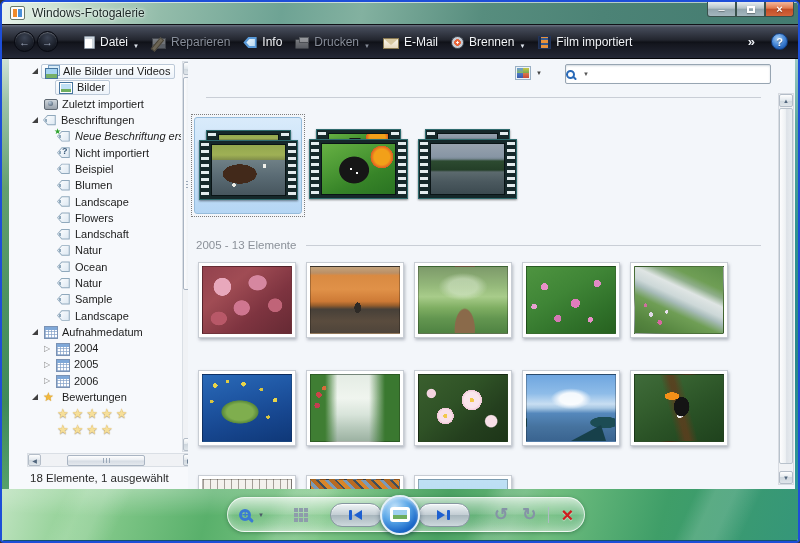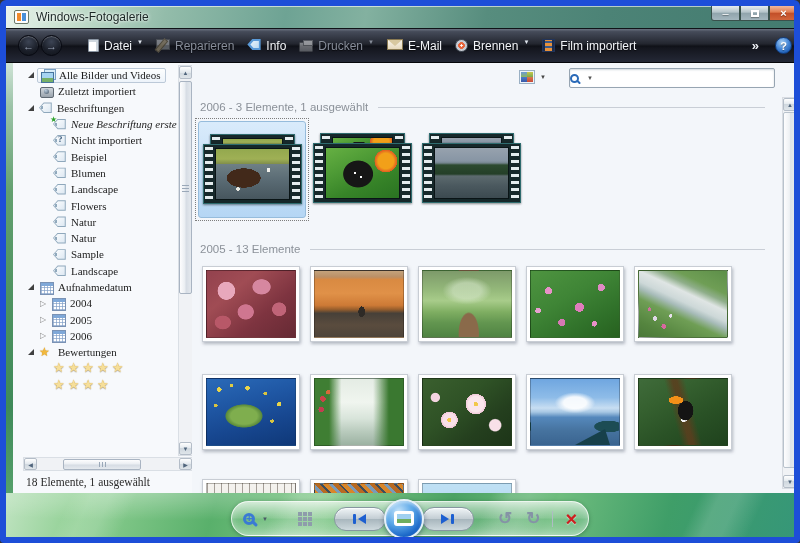--- a/index.html
+++ b/index.html
@@ -1,20 +1,20 @@
 <!DOCTYPE html>
 <html><head>
 <meta charset="utf-8">
 <style>
   * { margin:0; padding:0; box-sizing:border-box; }
   html,body { background:#333; }
   body { font-family:"Liberation Sans", sans-serif; }
   .window {
     position:relative; width:800px; height:543px; overflow:hidden;
-    border:6px solid #1d4ed8; border-radius:6px 6px 4px 4px;
+    border:2px solid #1d4ed8; border-radius:6px 6px 4px 4px;
     background:#f6f8fc;
   }
   
   .titlebar {
     position:absolute; left:0; top:0; width:800px; height:22px;
     background:linear-gradient(100deg,#eaf4ec 0%,#c6dfce 8%,#93bcaa 20%,#6ea394 35%,#83b1a0 45%,#578d7e 60%,#4c postpone 0,#4c8376 75%,#437b70 100%);
     background:linear-gradient(100deg,#eaf4ec 0%,#c6dfce 8%,#93bcaa 20%,#6ea394 35%,#83b1a0 45%,#578d7e 60%,#4c8376 75%,#437b70 100%);
     box-shadow:inset 0 1px 0 rgba(255,255,255,.6);
   }
   .title-icon { position:absolute; left:8px; top:4px; width:15px; height:14px;
@@ -37,21 +37,21 @@
     background:linear-gradient(#6a7180 0%,#454b59 8%,#23262f 45%,#0f1117 52%,#14161e 58%,#242836 100%);
     border-top:1px solid #101318; border-bottom:1px solid #05060a;
     display:flex; align-items:center; color:#f2f4f8; font-size:12px;
   }
   .nav-circles { display:flex; margin-left:12px; margin-right:26px; }
   .nav-c { width:21px; height:21px; border-radius:50%;
     background:radial-gradient(circle at 50% 30%,#3c4454,#1a1e28 60%,#10131a);
     border:1px solid #060810; box-shadow:inset 0 1px 1px rgba(255,255,255,.28);
     color:#9aa4b6; font-size:11px; display:flex; align-items:center; justify-content:center; }
   .nav-c + .nav-c { margin-left:2px; }
-  .tbtn { display:flex; align-items:flex-start; margin-right:13px; cursor:default; }
+  .tbtn { display:flex; align-items:flex-end; margin-right:13px; cursor:default; }
   .tbtn .tlabel { margin-left:5px; text-shadow:0 1px 1px rgba(0,0,0,.6); }
   .tbtn .tcaret { margin-left:5px; font-size:6px; color:#dfe4ec; }
   .tbtn.disabled .tlabel, .tbtn.disabled .tcaret { color:#878d99; }
   .tbtn.disabled .ticon { opacity:.55; filter:grayscale(60%); }
   .ticon { width:15px; height:13px; position:relative; flex:none; }
   .ti-file { width:11px; height:13px; background:#fff; border:1px solid #8a95a2; border-radius:1px;
     box-shadow:inset -2px 2px 0 rgba(160,175,190,.5); }
   .ti-repair { width:14px; height:11px; background:linear-gradient(#b8c2cc 55%,#8a98a6 55%); border:1px solid #5a646e; }
   .ti-repair::after{content:""; position:absolute; left:2px; top:-2px; width:3px; height:13px; background:#c8a24a; transform:rotate(40deg); border:1px solid #7a6020;}
   .ti-info { width:14px; height:12px; background:#5a9ad8; clip-path:polygon(0 50%,35% 5%,95% 5%,95% 95%,35% 95%); }
@@ -70,21 +70,21 @@
     background:radial-gradient(circle at 40% 30%,#a8d0f4,#4a8ad8 45%,#1c5cb4 80%);
     border:1px solid #123e80; color:#fff; font-size:11px; font-weight:bold;
     display:flex; align-items:center; justify-content:center; text-shadow:0 1px 1px rgba(0,0,0,.4); }
   
   .body { position:absolute; left:7px; top:57px; width:786px; height:430px; background:#f7f9fc; }
   .edge-l { position:absolute; left:0; top:57px; width:7px; height:430px;
     background:linear-gradient(180deg,#cfe3d6 0%,#9cc3a8 10%,#63a06f 30%,#4e9361 55%,#3f8a59 80%,#55a06b 100%); }
   .edge-r { position:absolute; right:0; top:57px; width:7px; height:430px;
     background:linear-gradient(180deg,#9ccac4 0%,#5aa89e 15%,#2f9390 40%,#27888a 70%,#2f9897 100%); }
   
-  .sidebar { position:absolute; left:8px; top:0; width:179px; height:316px; font-size:11px; color:#1c1c1c;font-family:Liberation Serif, serif; }
+  .sidebar { position:absolute; left:16px; top:0; width:179px; height:316px; font-size:11px; color:#1c1c1c; }
   .tree { position:absolute; left:0; top:4px; width:156px; height:390px; overflow:hidden; }
   .trow { height:16.3px; display:flex; align-items:center; white-space:nowrap; overflow:hidden; }
   .trow .arr { width:12px; flex:none; display:flex; align-items:center; justify-content:center; }
   .arr-exp { width:0; height:0; border-bottom:6px solid #404040; border-left:6px solid transparent; }
   .arr-col { color:#8a8a8a; font-size:8px; }
   .lv0 { padding-left:4px; }
   .lv1 { padding-left:30px; }
   .lv1a { padding-left:16px; }
   .stars-row { padding-left:32px; }
   .boxwrap { display:flex; align-items:center; border:1px solid #bclex; border:1px solid #bcc9d8; border-radius:2px;
@@ -371,20 +371,26 @@
       <div class="tree">
         <div class="trow lv0">
           <span class="arr">
               <i class="arr-exp"></i>
             </span>
           <span class="boxwrap">
               <span class="ic ic-gallery"></span>
               <span class="lbl">Alle Bilder und Videos</span>
             </span>
         </div>
+        <div class="trow lv1">
+          <span class="boxwrap">
+              <span class="ic ic-picture"></span>
+              <span class="lbl">Bilder</span>
+            </span>
+        </div>
         <div class="trow lv0">
           <span class="arr"></span>
           <span class="plainwrap">
               <span class="ic ic-import"></span>
               <span class="lbl">Zuletzt importiert</span>
             </span>
         </div>
         <div class="trow lv0">
           <span class="arr">
               <i class="arr-exp"></i>
@@ -430,21 +436,33 @@
         </div>
         <div class="trow lv1">
           <span class="plainwrap">
               <span class="ic ic-tag"></span>
               <span class="lbl">Flowers</span>
             </span>
         </div>
         <div class="trow lv1">
           <span class="plainwrap">
               <span class="ic ic-tag"></span>
+              <span class="lbl">Landschaft</span>
+            </span>
+        </div>
+        <div class="trow lv1">
+          <span class="plainwrap">
+              <span class="ic ic-tag"></span>
               <span class="lbl">Natur</span>
+            </span>
+        </div>
+        <div class="trow lv1">
+          <span class="plainwrap">
+              <span class="ic ic-tag"></span>
+              <span class="lbl">Ocean</span>
             </span>
         </div>
         <div class="trow lv1">
           <span class="plainwrap">
               <span class="ic ic-tag"></span>
               <span class="lbl">Natur</span>
             </span>
         </div>
         <div class="trow lv1">
           <span class="plainwrap">
@@ -535,21 +553,20 @@
             <i></i>
           </span>
         <span class="vb-caret">▼</span>
       </div>
       <div class="searchbox">
         <span class="mag"></span>
         <span class="search-caret">▼</span>
       </div>
 
       <div class="ghead g1">
-        <span>2006 - 3 Elemente, 1 ausgewählt</span>
           <span class="line"></span>
       </div>
 
       <div class="sel-tile">
         <div class="film film-in-tile">
           <div class="fback">
               <span class="holes"></span>
               <span class="fpic" data-image="bear-river"></span>
               <span class="holes"></span>
             </div>

